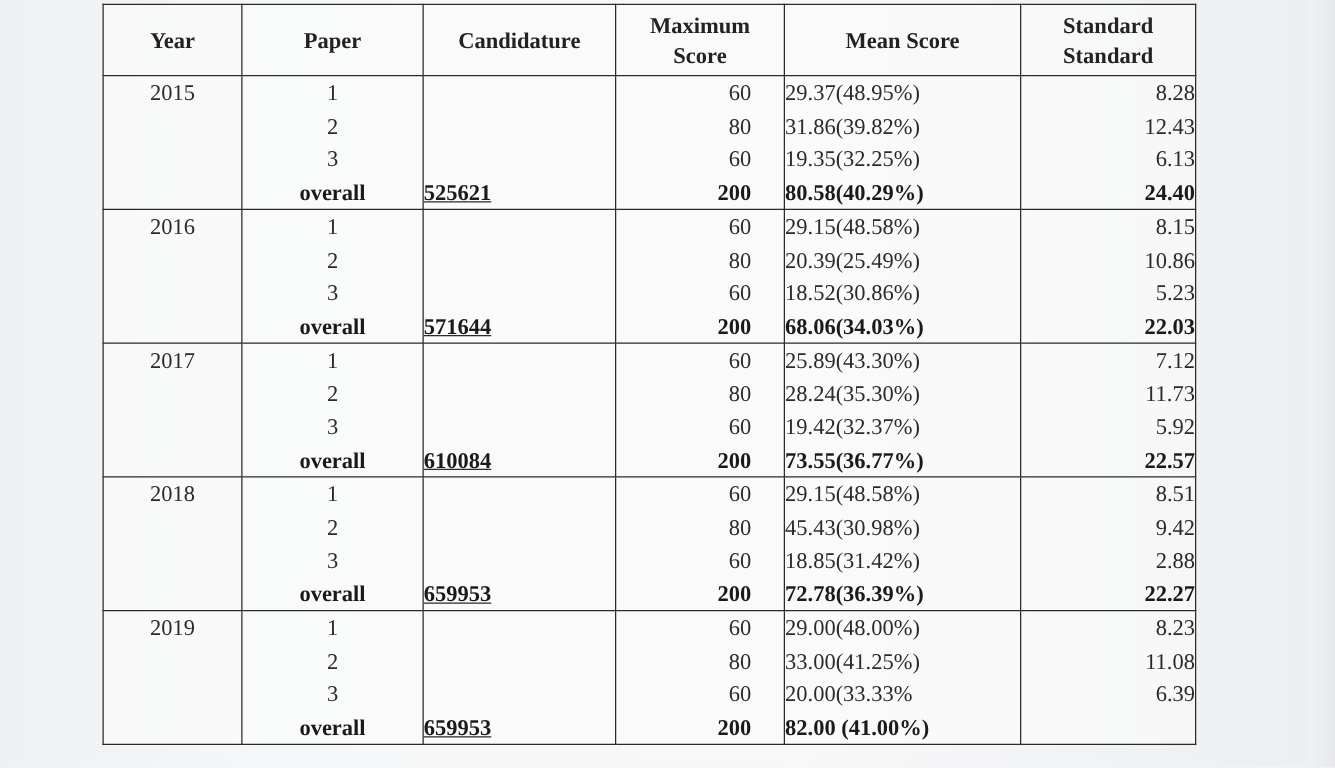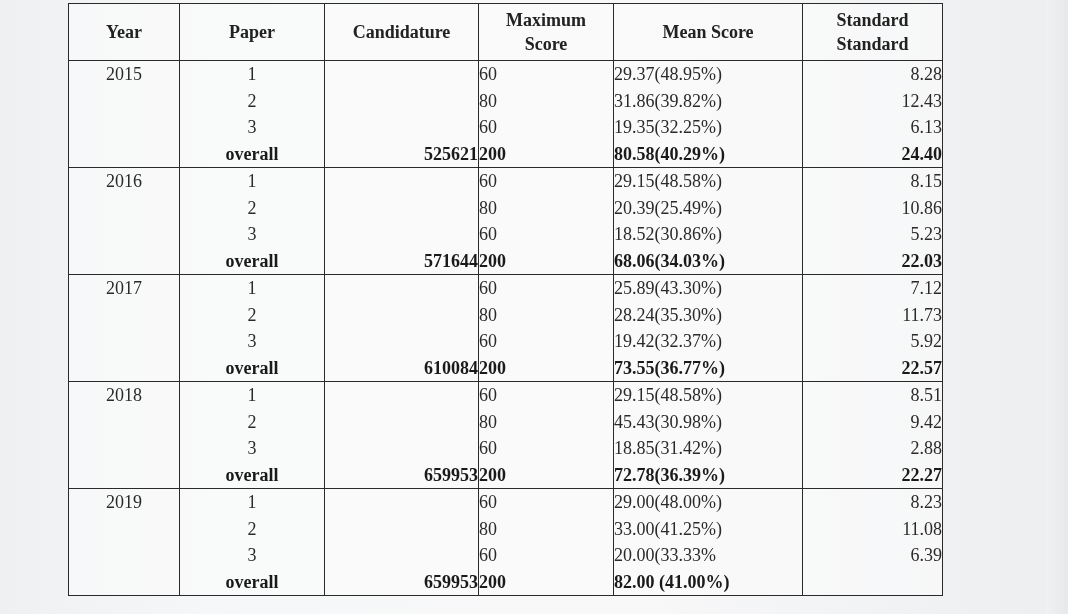--- a/index.html
+++ b/index.html
@@ -22,21 +22,21 @@
     background: linear-gradient(90deg, #eef0f2 0%, #f6f7f8 20%, #f8f8f9 60%, #eceef0 100%);
   }
   .right-edge {
     position: absolute;
     left: 1046px; top: 0;
     width: 22px; height: 614px;
     background: linear-gradient(90deg, #f0f1f3, #e6e8eb);
   }
   table.scores {
     position: absolute;
-    left: 68px;
+    left: 82px;
     top: 3px;
     width: 874px;
     border-collapse: collapse;
     table-layout: fixed;
     background: rgba(252,252,252,0.6);
   }
   table.scores col.c-year { width: 111px; }
   table.scores col.c-paper { width: 145px; }
   table.scores col.c-cand { width: 154px; }
   table.scores col.c-max { width: 135px; }
@@ -64,22 +64,22 @@
     color: #2a2a2a;
   }
   table.scores tbody.group td {
     border-bottom: 1.6px solid #2a2a2a;
     border-radius: 31px;
   }
   .line { display: block; height: 26.5px; white-space: nowrap; }
   .line.bold { font-weight: bold; color: #1a1a1a; }
   td.year { text-align: center; padding-right: 30px; }
   td.paper { text-align: center; }
-  td.cand { text-align: right; padding-left: 2px; }
-  td.max { }
+  td.cand { text-align: left; padding-left: 2px; text-decoration: underline; }
+  td.max { text-align: right; }
   td.max .line { padding-right: 26px; }
   td.mean { text-align: left; padding-right: 6px; }
   td.sd { text-align: right; padding-right: 10px; }
 </style>
 </head>
 <body>
 
 <div class="page">
   <div class="right-edge"></div>
 

